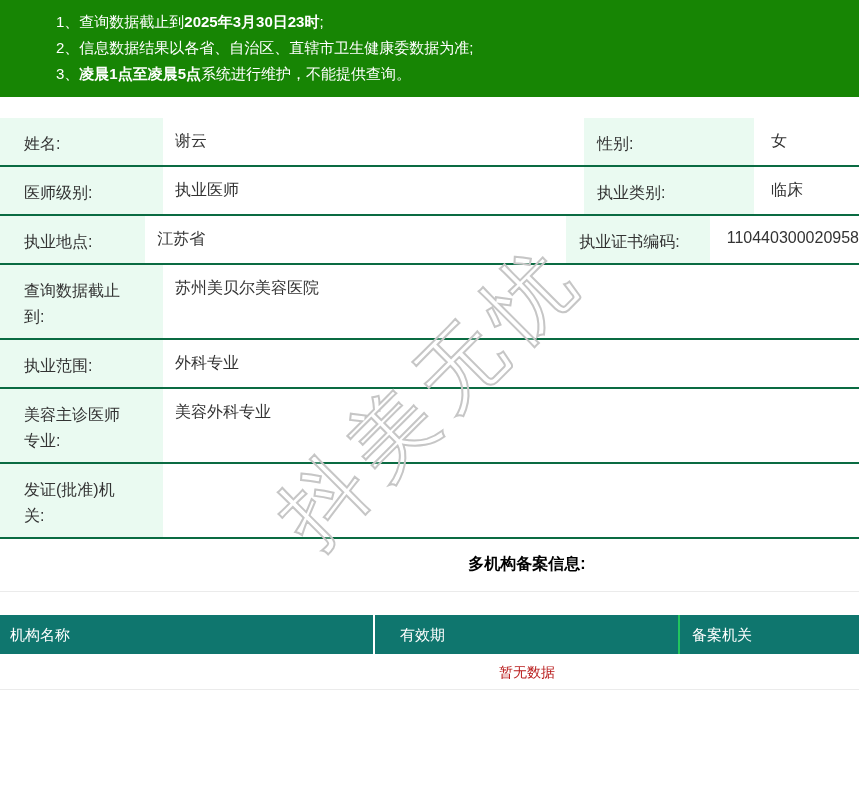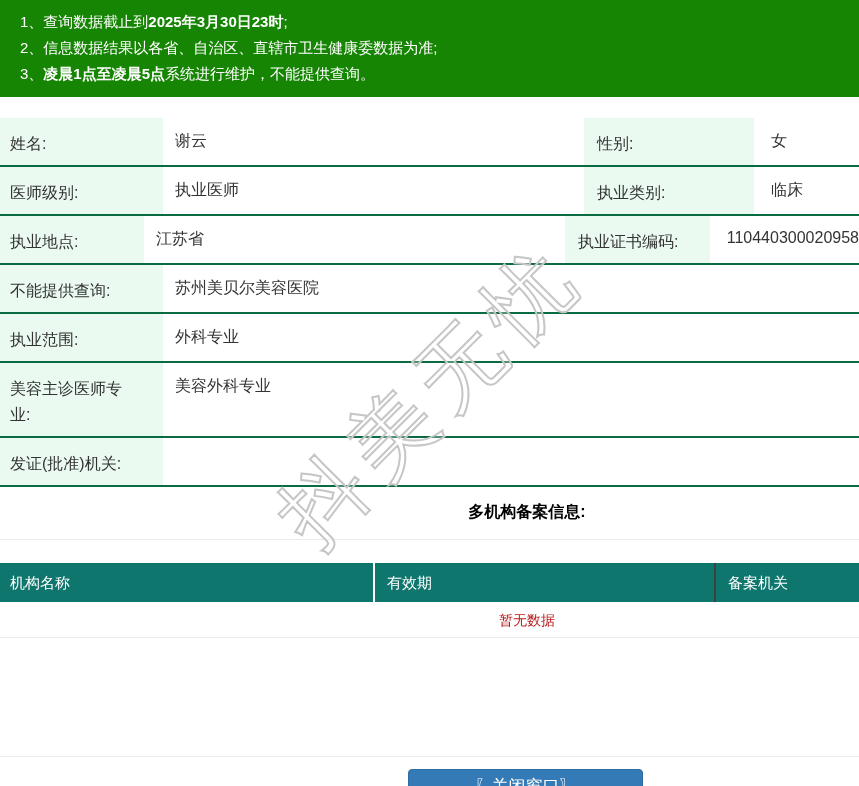--- a/index.html
+++ b/index.html
@@ -1,45 +1,45 @@
 <!DOCTYPE html>
 <html><head>
 <meta charset="utf-8">
 <style>
   * { margin:0; padding:0; box-sizing:border-box; }
   html,body { width:859px; height:786px; background:#fff; overflow:hidden;
     font-family:"Liberation Sans","DejaVu Sans",sans-serif; }
   .page { position:relative; width:859px; height:786px; background:#fff; }
 
   
-  .notice { background:#178504; color:#fff; padding:9px 20px 10px 20px;
+  .notice { background:#178504; color:#fff; padding:9px 20px 10px 56px;
     height:97px; font-size:15px; line-height:26px; }
   .notice b { font-weight:bold; }
 
   
   .info-table { margin-top:21px; width:859px; font-size:16px; color:#333; }
   .row { display:flex; border-bottom:2px solid #0a6b42; min-height:46px; }
   .cell { padding-top:13px; padding-bottom:8px; }
-  .lbl1 { width:163px; background:#eafaf1; padding-left:10px; padding-right:34px; }
+  .lbl1 { width:163px; background:#eafaf1; padding-left:24px; padding-right:34px; }
   .val1 { flex:1; padding-left:12px; }
   .val1.narrow { width:421px; flex:none; }
   .lbl2 { width:170px; background:#eafaf1; padding-left:13px; }
   .val2 { flex:1; padding-left:17px; }
   .row.tall { min-height:70px; }
   .row .lbl1, .row .lbl2 { line-height:26px; }
 
   
   .section-title { height:53px; border-bottom:1px solid #ebebeb;
     font-size:16px; font-weight:bold; color:#000000; text-align:center;
     padding-left:195px; line-height:50px; }
   .org-table { margin-top:23px; }
   .org-head { display:flex; height:39px; background:#0f766e; color:#fff;
     font-size:15px; line-height:39px; }
   .oc1 { width:375px; padding-left:10px; border-right:2px solid #fff; }
-  .oc2 { width:341px; padding-left:12px; border-right:2px solid #404040; }
+  .oc2 { width:305px; padding-left:25px; border-right:2px solid #22c55e; }
   .oc3 { flex:1; padding-left:12px; }
   .org-empty { height:36px; line-height:36px; text-align:center;
     padding-left:195px; color:#b91c1c; font-size:14px;
     border-bottom:1px solid #ebebeb; }
 
   .spacer { height:119px; border-bottom:1px solid #ebebeb; }
 
   
   .footer { position:relative; height:50px; }
   .close-btn { position:absolute; left:408px; top:12px; width:235px; height:35px;
@@ -77,21 +77,21 @@
       <div class="cell lbl2">执业类别:</div>
       <div class="cell val2">临床</div>
     </div>
     <div class="row">
       <div class="cell lbl1">执业地点:</div>
       <div class="cell val1 narrow">江苏省</div>
       <div class="cell lbl2">执业证书编码:</div>
       <div class="cell val2">110440300020958</div>
     </div>
     <div class="row">
-      <div class="cell lbl1">不能提供查询:</div>
+      <div class="cell lbl1">查询数据截止到:</div>
       <div class="cell val1">苏州美贝尔美容医院</div>
     </div>
     <div class="row">
       <div class="cell lbl1">执业范围:</div>
       <div class="cell val1">外科专业</div>
     </div>
     <div class="row tall">
       <div class="cell lbl1">美容主诊医师专业:</div>
       <div class="cell val1">美容外科专业</div>
     </div>

